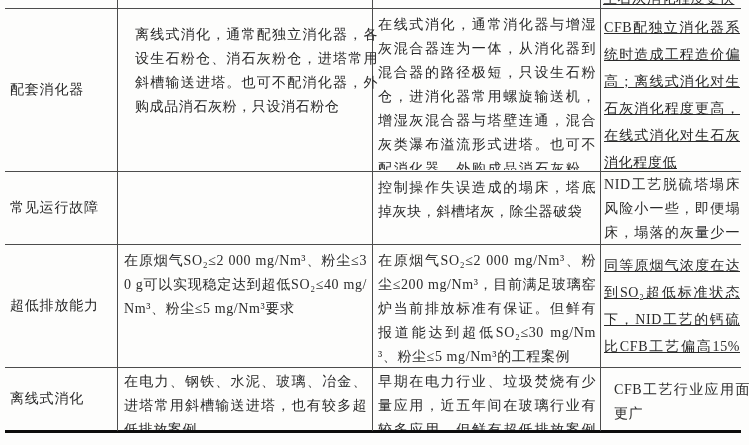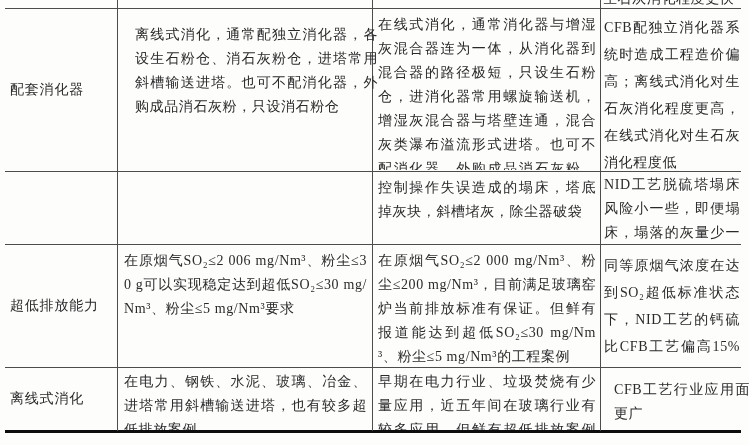--- a/index.html
+++ b/index.html
@@ -23,21 +23,21 @@
     text-justify:inter-ideograph;
     word-break:break-all;
     overflow:hidden;
   }
   .label-cell{
     display:flex;
     align-items:center;
     text-align:left;
     letter-spacing:0.8px;
   }
-  .col4-cell{line-height:27px;}
+  .col4-cell{line-height:27px;text-decoration:underline;}
   .clip-cell{line-height:16px;}
 </style>
 </head>
 <body>
 
 <div id="page">
 
   <div class="hline" style="left:5px;top:8px;width:736px;"></div>
   <div class="hline" style="left:5px;top:171px;width:736px;"></div>
   <div class="hline" style="left:5px;top:244px;width:736px;"></div>
@@ -52,27 +52,30 @@
     <div style="margin-top:-9px;">生石灰消化程度更快</div>
   </div>
 
   <div class="cell label-cell" style="left:10px;top:9px;width:104px;height:162px;text-align:center;">
     <span>配套消化器</span>
   </div>
   <div class="cell" style="left:124px;top:23px;width:243px;height:156px;margin-left:11px;">离线式消化，通常配独立消化器，各设生石粉仓、消石灰粉仓，进塔常用斜槽输送进塔。也可不配消化器，外购成品消石灰粉，只设消石粉仓</div>
   <div class="cell" style="left:378px;top:13px;width:218px;height:157px;">在线式消化，通常消化器与增湿灰混合器连为一体，从消化器到混合器的路径极短，只设生石粉仓，进消化器常用螺旋输送机，增湿灰混合器与塔壁连通，混合灰类瀑布溢流形式进塔。也可不配消化器，外购成品消石灰粉，只设消石粉仓</div>
   <div class="cell col4-cell" style="left:604px;top:14px;width:136px;height:155px;">CFB配独立消化器系统时造成工程造价偏高；离线式消化对生石灰消化程度更高，在线式消化对生石灰消化程度低</div>
 
+  <div class="cell label-cell" style="left:10px;top:171px;width:104px;height:73px;">
+    <span>常见运行故障</span>
+  </div>
   <div class="cell" style="left:378px;top:176px;width:218px;height:66px;">控制操作失误造成的塌床，塔底掉灰块，斜槽堵灰，除尘器破袋</div>
   <div class="cell" style="left:604px;top:173px;width:136px;height:70px;">NID工艺脱硫塔塌床风险小一些，即便塌床，塌落的灰量少一些</div>
 
   <div class="cell label-cell" style="left:10px;top:244px;width:104px;height:123px;">
     <span>超低排放能力</span>
   </div>
-  <div class="cell" style="left:124px;top:249px;width:243px;height:116px;">在原烟气SO₂≤2 006 mg/Nm³、粉尘≤30 g可以实现稳定达到超低SO₂≤30 mg/Nm³、粉尘≤5 mg/Nm³要求</div>
+  <div class="cell" style="left:124px;top:249px;width:243px;height:116px;">在原烟气SO₂≤2 000 mg/Nm³、粉尘≤30 g可以实现稳定达到超低SO₂≤40 mg/Nm³、粉尘≤5 mg/Nm³要求</div>
   <div class="cell" style="left:378px;top:249px;width:218px;height:116px;">在原烟气SO₂≤2 000 mg/Nm³、粉尘≤200 mg/Nm³，目前满足玻璃窑炉当前排放标准有保证。但鲜有报道能达到超低SO₂≤30 mg/Nm³、粉尘≤5 mg/Nm³的工程案例</div>
   <div class="cell col4-cell" style="left:604px;top:252px;width:136px;height:112px;">同等原烟气浓度在达到SO₂超低标准状态下，NID工艺的钙硫比CFB工艺偏高15%左右</div>
 
   <div class="cell label-cell" style="left:10px;top:367px;width:104px;height:63px;">
     <span>离线式消化</span>
   </div>
   <div class="cell" style="left:124px;top:370px;width:243px;height:60px;">在电力、钢铁、水泥、玻璃、冶金、进塔常用斜槽输送进塔，也有较多超低排放案例。</div>
   <div class="cell" style="left:378px;top:370px;width:218px;height:60px;">早期在电力行业、垃圾焚烧有少量应用，近五年间在玻璃行业有较多应用，但鲜有超低排放案例报道</div>
   <div class="cell" style="left:604px;top:378px;width:136px;height:50px;margin-left:10px;">CFB工艺行业应用面更广</div>
 

